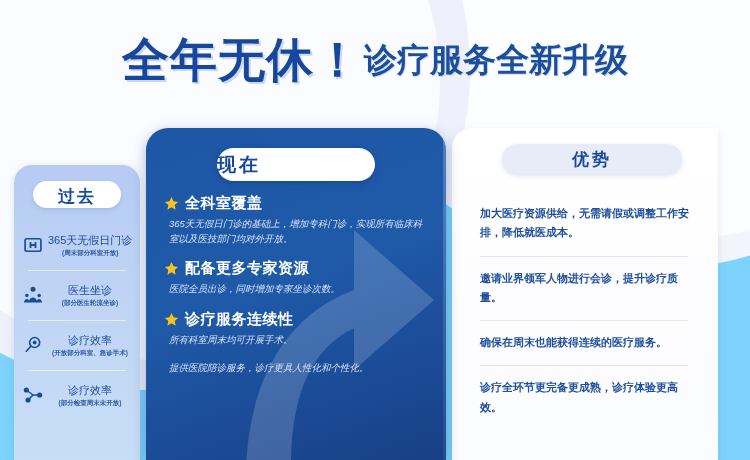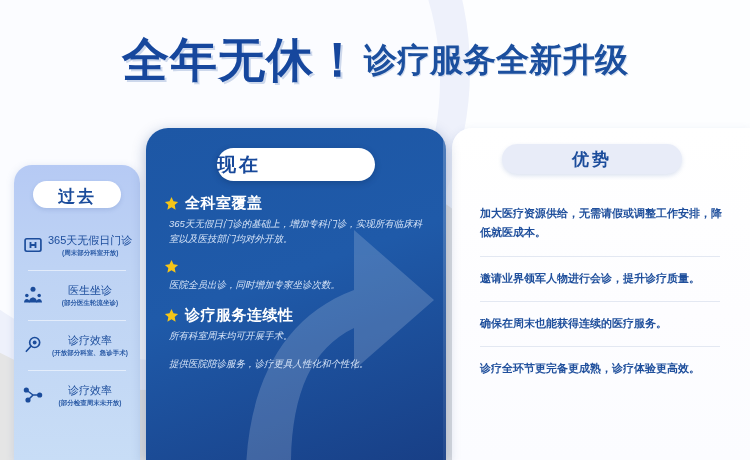--- a/index.html
+++ b/index.html
@@ -2,21 +2,21 @@
 <html><head>
 <meta charset="utf-8">
 <style>
   html,body{margin:0;padding:0;}
   body{
     width:750px;height:460px;overflow:hidden;
     font-family:"Liberation Sans","DejaVu Sans",sans-serif;
     background:#ffffff;
     position:relative;
   }
-  #stage{position:absolute;left:0;top:0;width:750px;height:460px;overflow:hidden;background:#e5e5e5;}
+  #stage{position:absolute;left:0;top:0;width:750px;height:460px;overflow:hidden;background:#7dd3fc;}
 
   
   .bg-arc{position:absolute;border-radius:50%;pointer-events:none;}
   .bg-arc-a{
     left:-170px;top:-250px;width:640px;height:640px;
     background:#eef1fb;
   }
   .bg-arc-b{
     left:-120px;top:-200px;width:560px;height:560px;
     background:#fbfcff;
@@ -113,21 +113,21 @@
     display:flex;align-items:center;justify-content:center;
   }
   .now-title{font-size:15px;font-weight:bold;color:#ffffff;letter-spacing:.5px;}
   .now-desc{
     font-size:9.5px;color:#d6e4f8;line-height:1.55;margin-top:4px;
     margin-left:5px;max-width:258px;font-style:italic;
   }
 
   
   .panel-adv{
-    position:absolute;left:452px;top:128px;width:298px;height:332px;
+    position:absolute;left:452px;top:128px;width:266px;height:332px;
     border-radius:20px 0 0 0;
     background:linear-gradient(180deg,#ffffff 0%,#fdfdff 55%,#fbfcff 100%);
     box-shadow:0 3px 10px rgba(80,110,170,.16);
     overflow:hidden;z-index:4;
   }
   .pill-adv{
     position:absolute;left:50px;top:16px;width:180px;height:30px;
     background:#e8ecf8;border-radius:15px;
     display:flex;align-items:center;justify-content:center;
     box-shadow:0 2px 4px rgba(100,130,190,.22);
@@ -258,20 +258,21 @@
         <div class="now-desc">365天无假日门诊的基础上，增加专科门诊，实现所有临床科室以及医技部门均对外开放。</div>
       </div>
 
       <div class="now-item">
         <div class="now-head">
           <span class="star">
             <svg width="15" height="15" viewBox="0 0 24 24" fill="#f5c518">
               <path d="M12 1.6l3.2 6.9 7.4.9-5.5 5.1 1.5 7.4L12 18l-6.6 3.9 1.5-7.4L1.4 9.4l7.4-.9z"></path>
             </svg>
           </span>
+          <span class="now-title">配备更多专家资源</span>
         </div>
         <div class="now-desc">医院全员出诊，同时增加专家坐诊次数。</div>
       </div>
 
       <div class="now-item">
         <div class="now-head">
           <span class="star">
             <svg width="15" height="15" viewBox="0 0 24 24" fill="#f5c518">
               <path d="M12 1.6l3.2 6.9 7.4.9-5.5 5.1 1.5 7.4L12 18l-6.6 3.9 1.5-7.4L1.4 9.4l7.4-.9z"></path>
             </svg>

